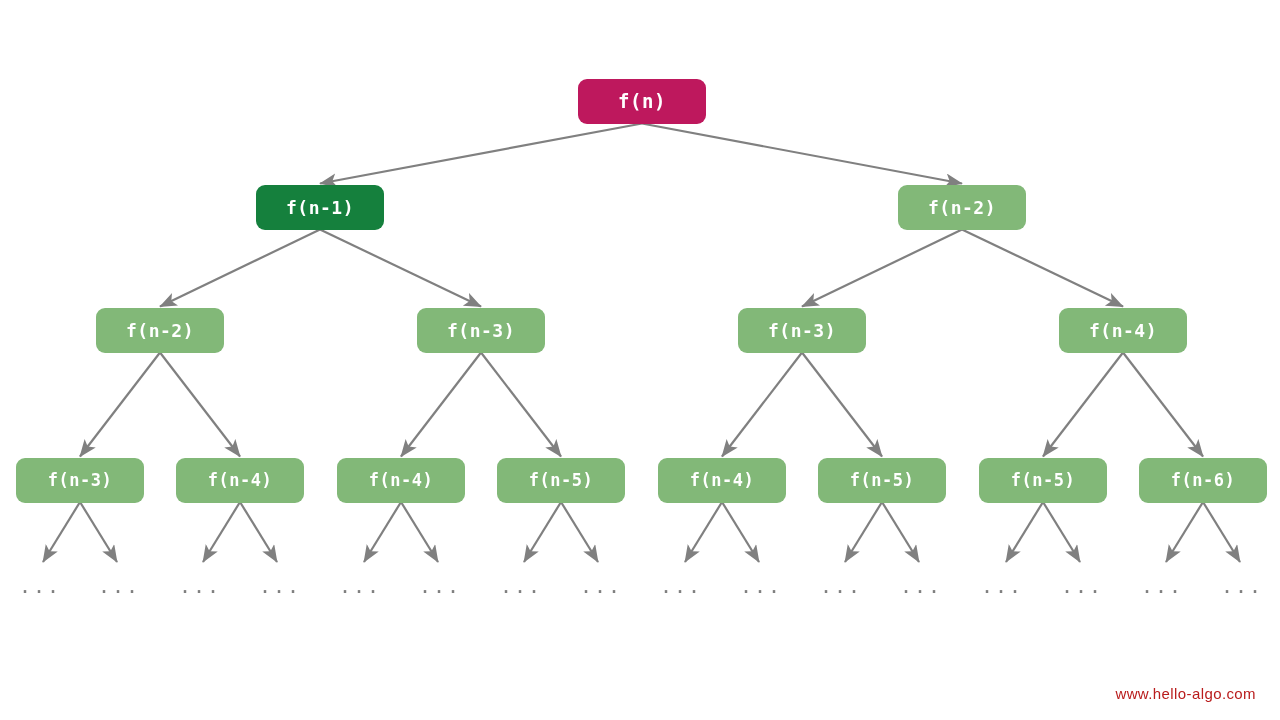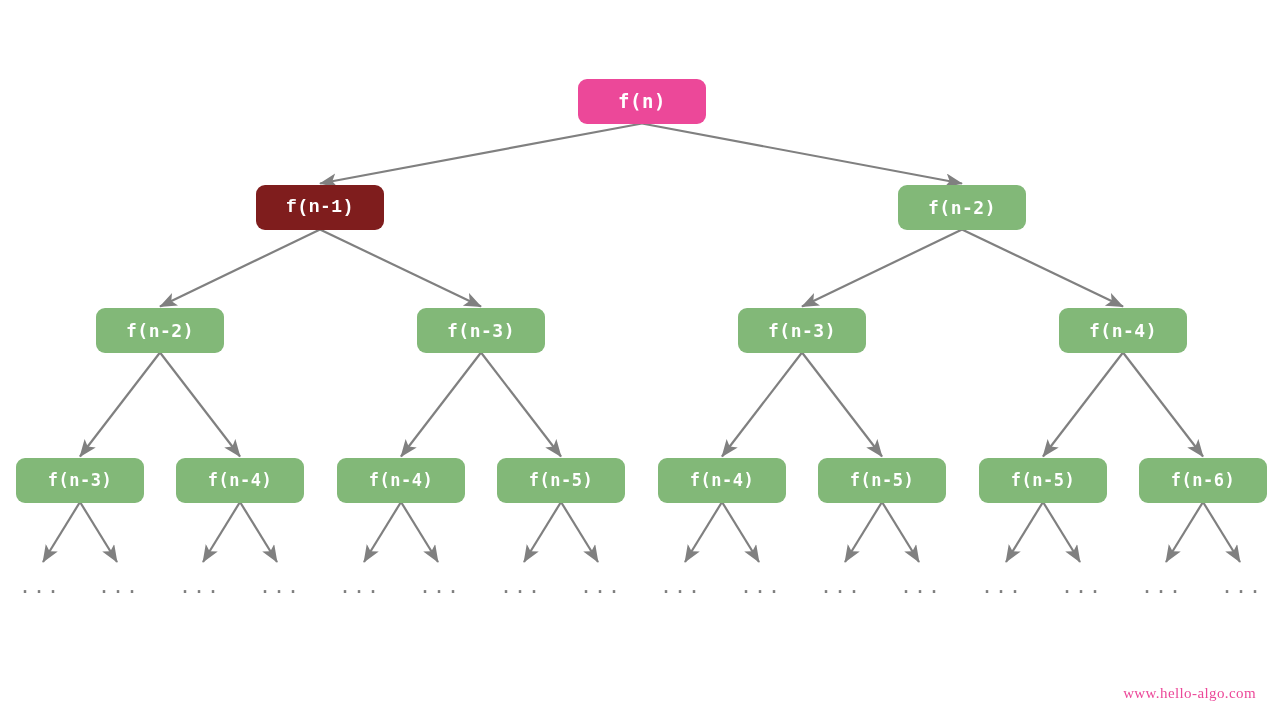--- a/index.html
+++ b/index.html
@@ -53,22 +53,22 @@
     font-size: 20px;
     letter-spacing: 2px;
     transform: translate(-50%, -50%);
     user-select: none;
     line-height: 1;
   }
   .watermark {
     position: absolute;
     right: 24px;
     bottom: 18px;
-    color: #ec4899;
-    font-family: Liberation Serif, serif;
+    color: #b91c1c;
+    font-family: Liberation Sans, sans-serif;
     font-size: 15px;
     letter-spacing: 0.4px;
     user-select: none;
   }
 </style>
 </head>
 <body>
 
 <div id="canvas">
 
@@ -108,22 +108,22 @@
         <line x1="882" y1="502" x2="845" y2="562" stroke="#808080" stroke-width="2.2" marker-end="url(#arrowhead)"></line>
         <line x1="882" y1="502" x2="919" y2="562" stroke="#808080" stroke-width="2.2" marker-end="url(#arrowhead)"></line>
         <line x1="1043" y1="502" x2="1006" y2="562" stroke="#808080" stroke-width="2.2" marker-end="url(#arrowhead)"></line>
         <line x1="1043" y1="502" x2="1080" y2="562" stroke="#808080" stroke-width="2.2" marker-end="url(#arrowhead)"></line>
         <line x1="1203" y1="502" x2="1166" y2="562" stroke="#808080" stroke-width="2.2" marker-end="url(#arrowhead)"></line>
         <line x1="1203" y1="502" x2="1240" y2="562" stroke="#808080" stroke-width="2.2" marker-end="url(#arrowhead)"></line>
       </g>
   </svg>
 
   <div id="nodes-layer">
-      <div class="node node-l0" style="left: 578px; top: 78.5px; width: 128px; height: 45px; background: #ec4899; color: rgb(255, 255, 255);">f(n)</div>
-      <div class="node node-l1" style="left: 256px; top: 184.5px; width: 128px; height: 45px; background: #7f1d1d; color: rgb(255, 255, 255); font-family: Liberation Mono, monospace;">f(n-1)</div>
+      <div class="node node-l0" style="left: 578px; top: 78.5px; width: 128px; height: 45px; background: #be185d; color: rgb(255, 255, 255);">f(n)</div>
+      <div class="node node-l1" style="left: 256px; top: 184.5px; width: 128px; height: 45px; background: #15803d; color: rgb(255, 255, 255);">f(n-1)</div>
       <div class="node node-l1" style="left: 898px; top: 184.5px; width: 128px; height: 45px; background: rgb(130, 184, 120); color: rgb(255, 255, 255);">f(n-2)</div>
       <div class="node node-l2" style="left: 96px; top: 307.5px; width: 128px; height: 45px; background: rgb(130, 184, 120); color: rgb(255, 255, 255);">f(n-2)</div>
       <div class="node node-l2" style="left: 417px; top: 307.5px; width: 128px; height: 45px; background: rgb(130, 184, 120); color: rgb(255, 255, 255);">f(n-3)</div>
       <div class="node node-l2" style="left: 738px; top: 307.5px; width: 128px; height: 45px; background: rgb(130, 184, 120); color: rgb(255, 255, 255);">f(n-3)</div>
       <div class="node node-l2" style="left: 1059px; top: 307.5px; width: 128px; height: 45px; background: rgb(130, 184, 120); color: rgb(255, 255, 255);">f(n-4)</div>
       <div class="node node-l3" style="left: 16px; top: 457.5px; width: 128px; height: 45px; background: rgb(130, 184, 120); color: rgb(255, 255, 255);">f(n-3)</div>
       <div class="node node-l3" style="left: 176px; top: 457.5px; width: 128px; height: 45px; background: rgb(130, 184, 120); color: rgb(255, 255, 255);">f(n-4)</div>
       <div class="node node-l3" style="left: 337px; top: 457.5px; width: 128px; height: 45px; background: rgb(130, 184, 120); color: rgb(255, 255, 255);">f(n-4)</div>
       <div class="node node-l3" style="left: 497px; top: 457.5px; width: 128px; height: 45px; background: rgb(130, 184, 120); color: rgb(255, 255, 255);">f(n-5)</div>
       <div class="node node-l3" style="left: 658px; top: 457.5px; width: 128px; height: 45px; background: rgb(130, 184, 120); color: rgb(255, 255, 255);">f(n-4)</div>

